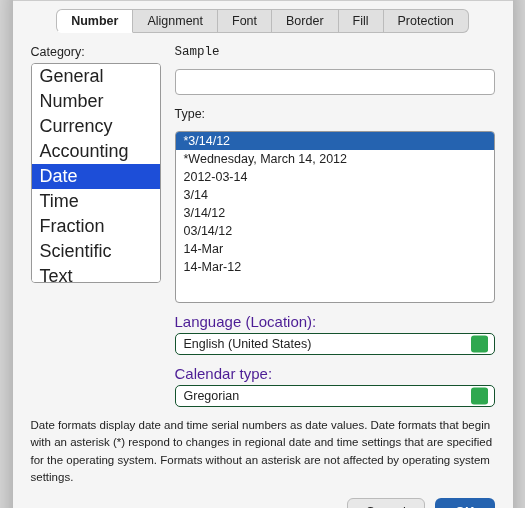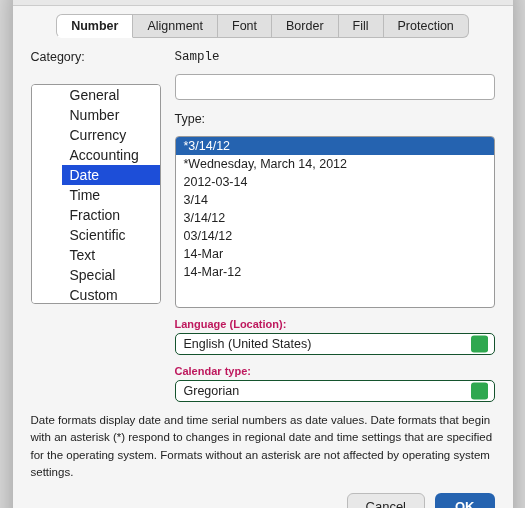--- a/index.html
+++ b/index.html
@@ -72,37 +72,36 @@
       gap: 14px;
       flex: 1;
     }
     .left-panel {
       width: 130px;
       flex-shrink: 0;
     }
     .category-label {
       font-size: 12.5px;
       color: #222;
-      margin-bottom: 20px;
+      margin-bottom: 4px;
       font-weight: 500;
     }
     .category-list {
       border: 1px solid #999;
       border-radius: 4px;
       background: #fff;
       overflow-y: auto;
       height: 220px;
       list-style: none;
     }
     .category-list li {
       padding: 2px 8px;
-      font-size: 14px;
-      color: #222;
-      cursor: pointer;
-      margin-left: 30px;
+      font-size: 18px;
+      color: #222;
+      cursor: pointer;
     }
     .category-list li.selected {
       background: #1d4ed8;
       color: #fff;
     }
     .right-panel {
       flex: 1;
       display: flex;
       flex-direction: column;
       gap: 8px;
@@ -146,23 +145,23 @@
       background: #2563b0;
       color: #fff;
     }
     .dropdown-row {
       display: flex;
       flex-direction: column;
       gap: 2px;
       margin-top: 2px;
     }
     .dropdown-label {
-      font-size: 11px;
-      color: #be185d;
-      font-weight: 700;
+      font-size: 15px;
+      color: #4c1d95;
+      font-weight: 400;
       margin-bottom: 1px;
     }
     .dropdown-select {
       border: 1px solid #14532d;
       border-radius: 5px;
       background: #fff;
       padding: 3px 26px 3px 8px;
       font-size: 12.5px;
       color: #222;
       appearance: none;

